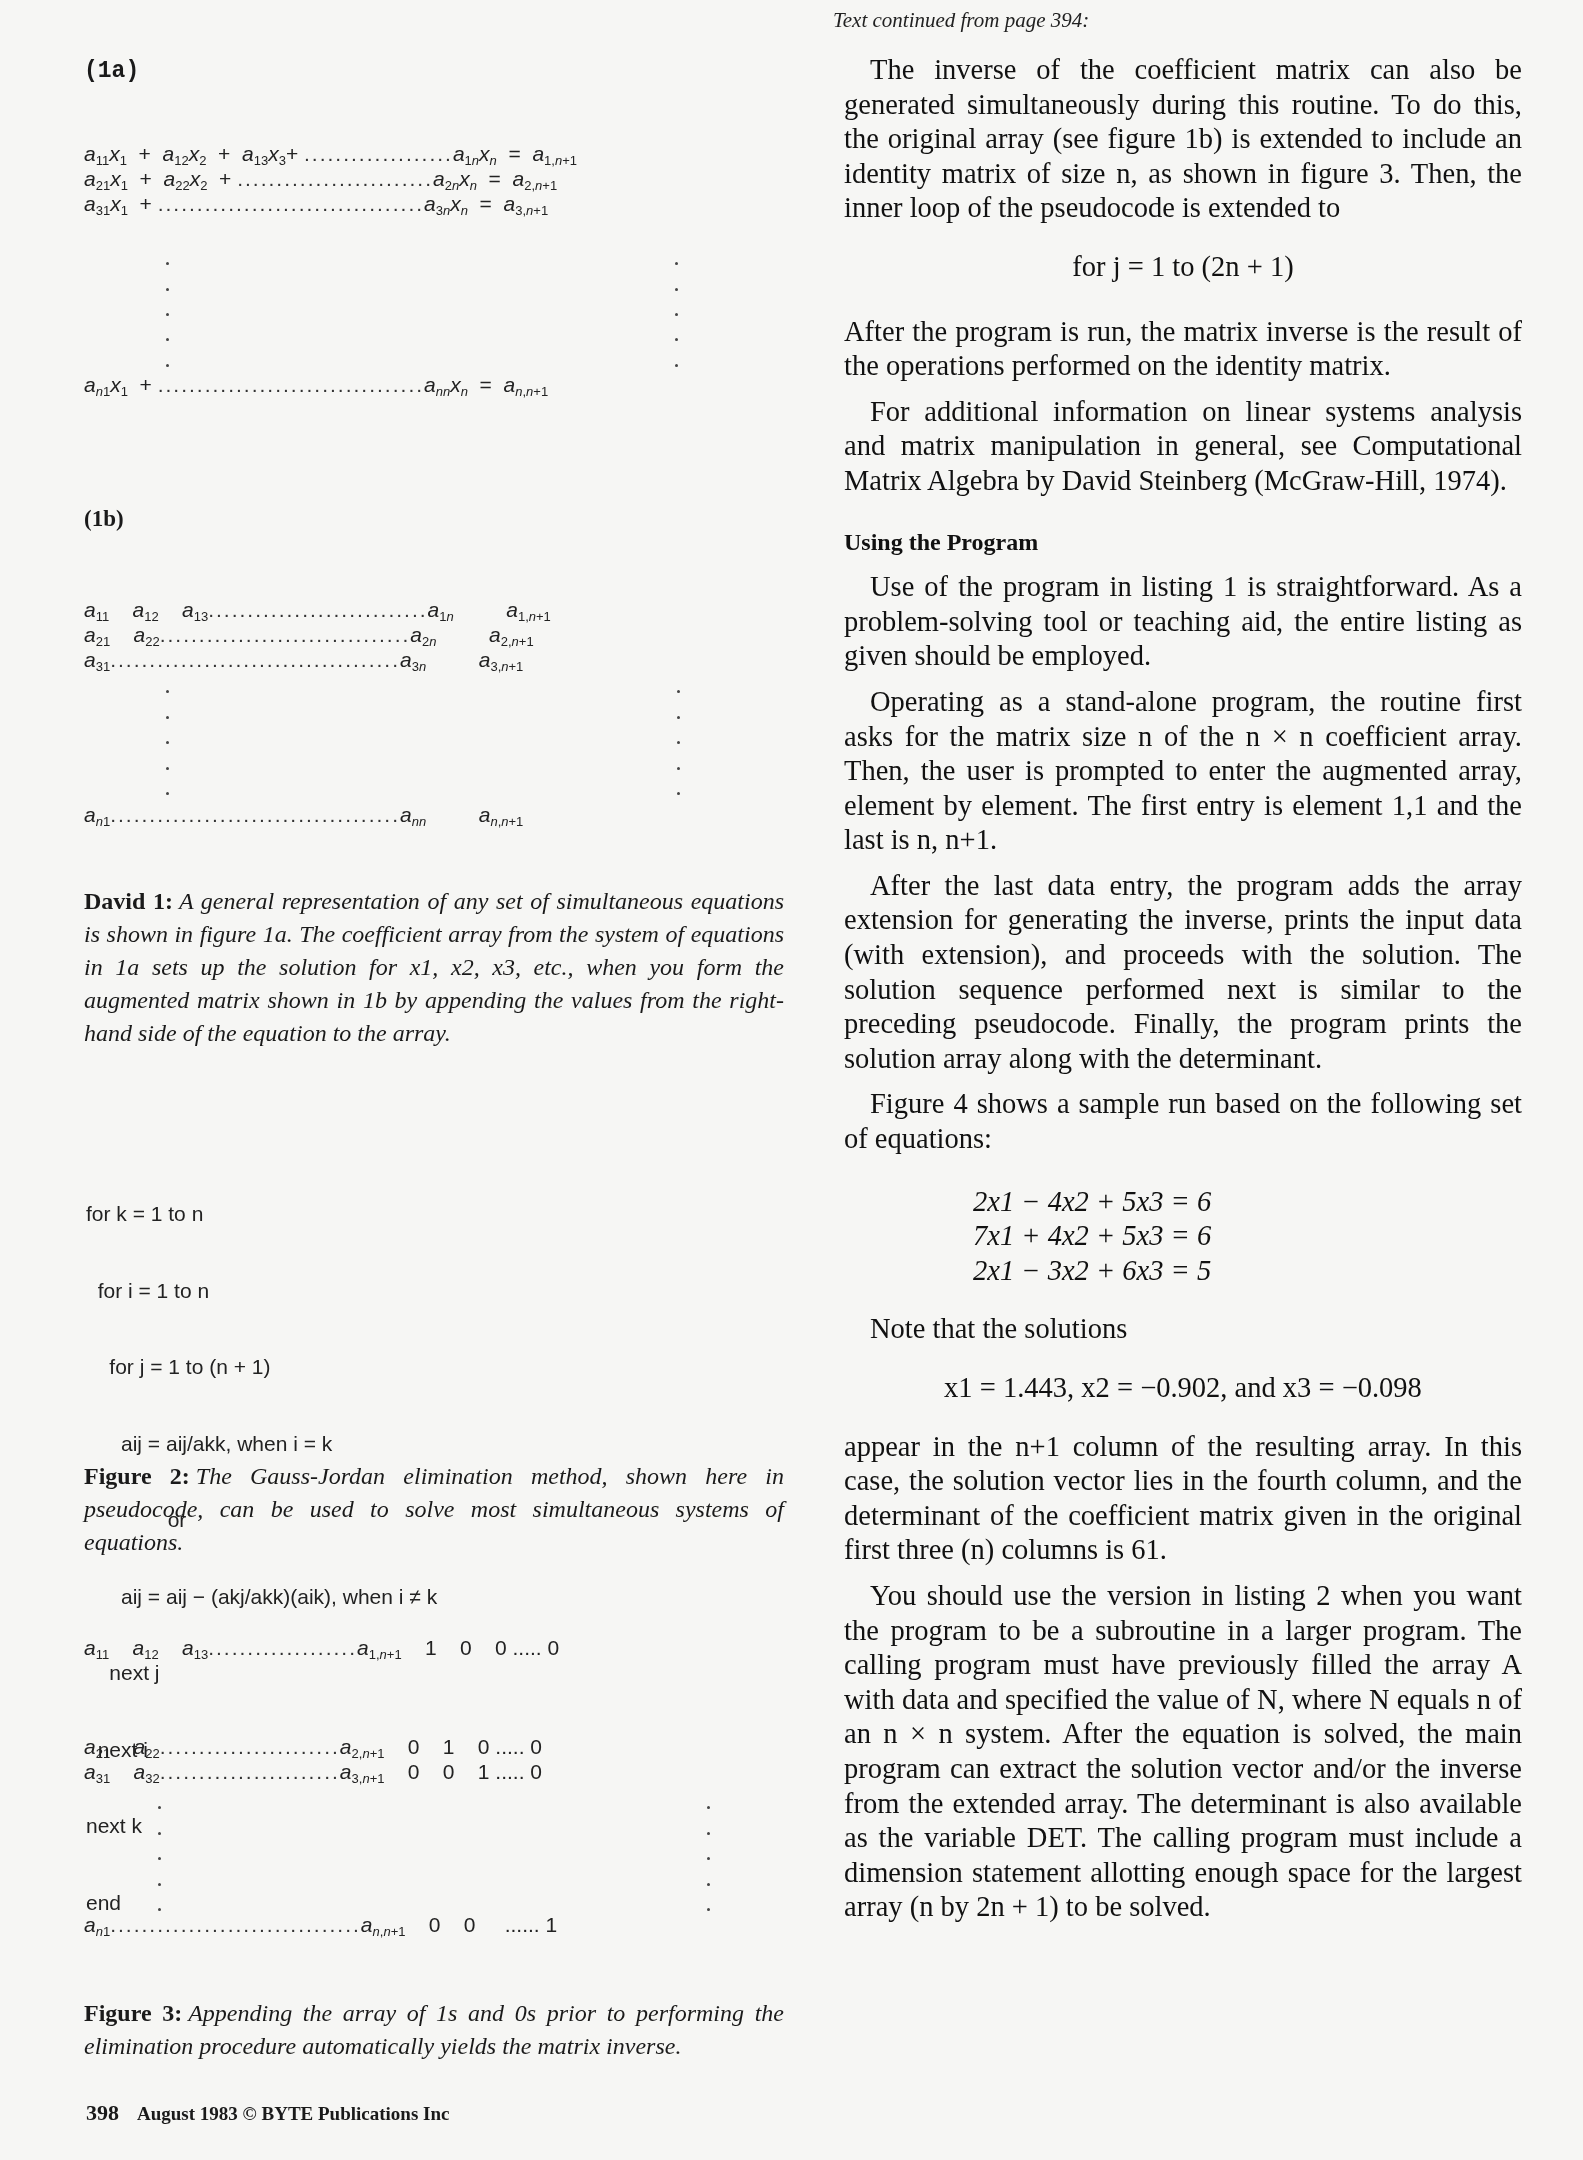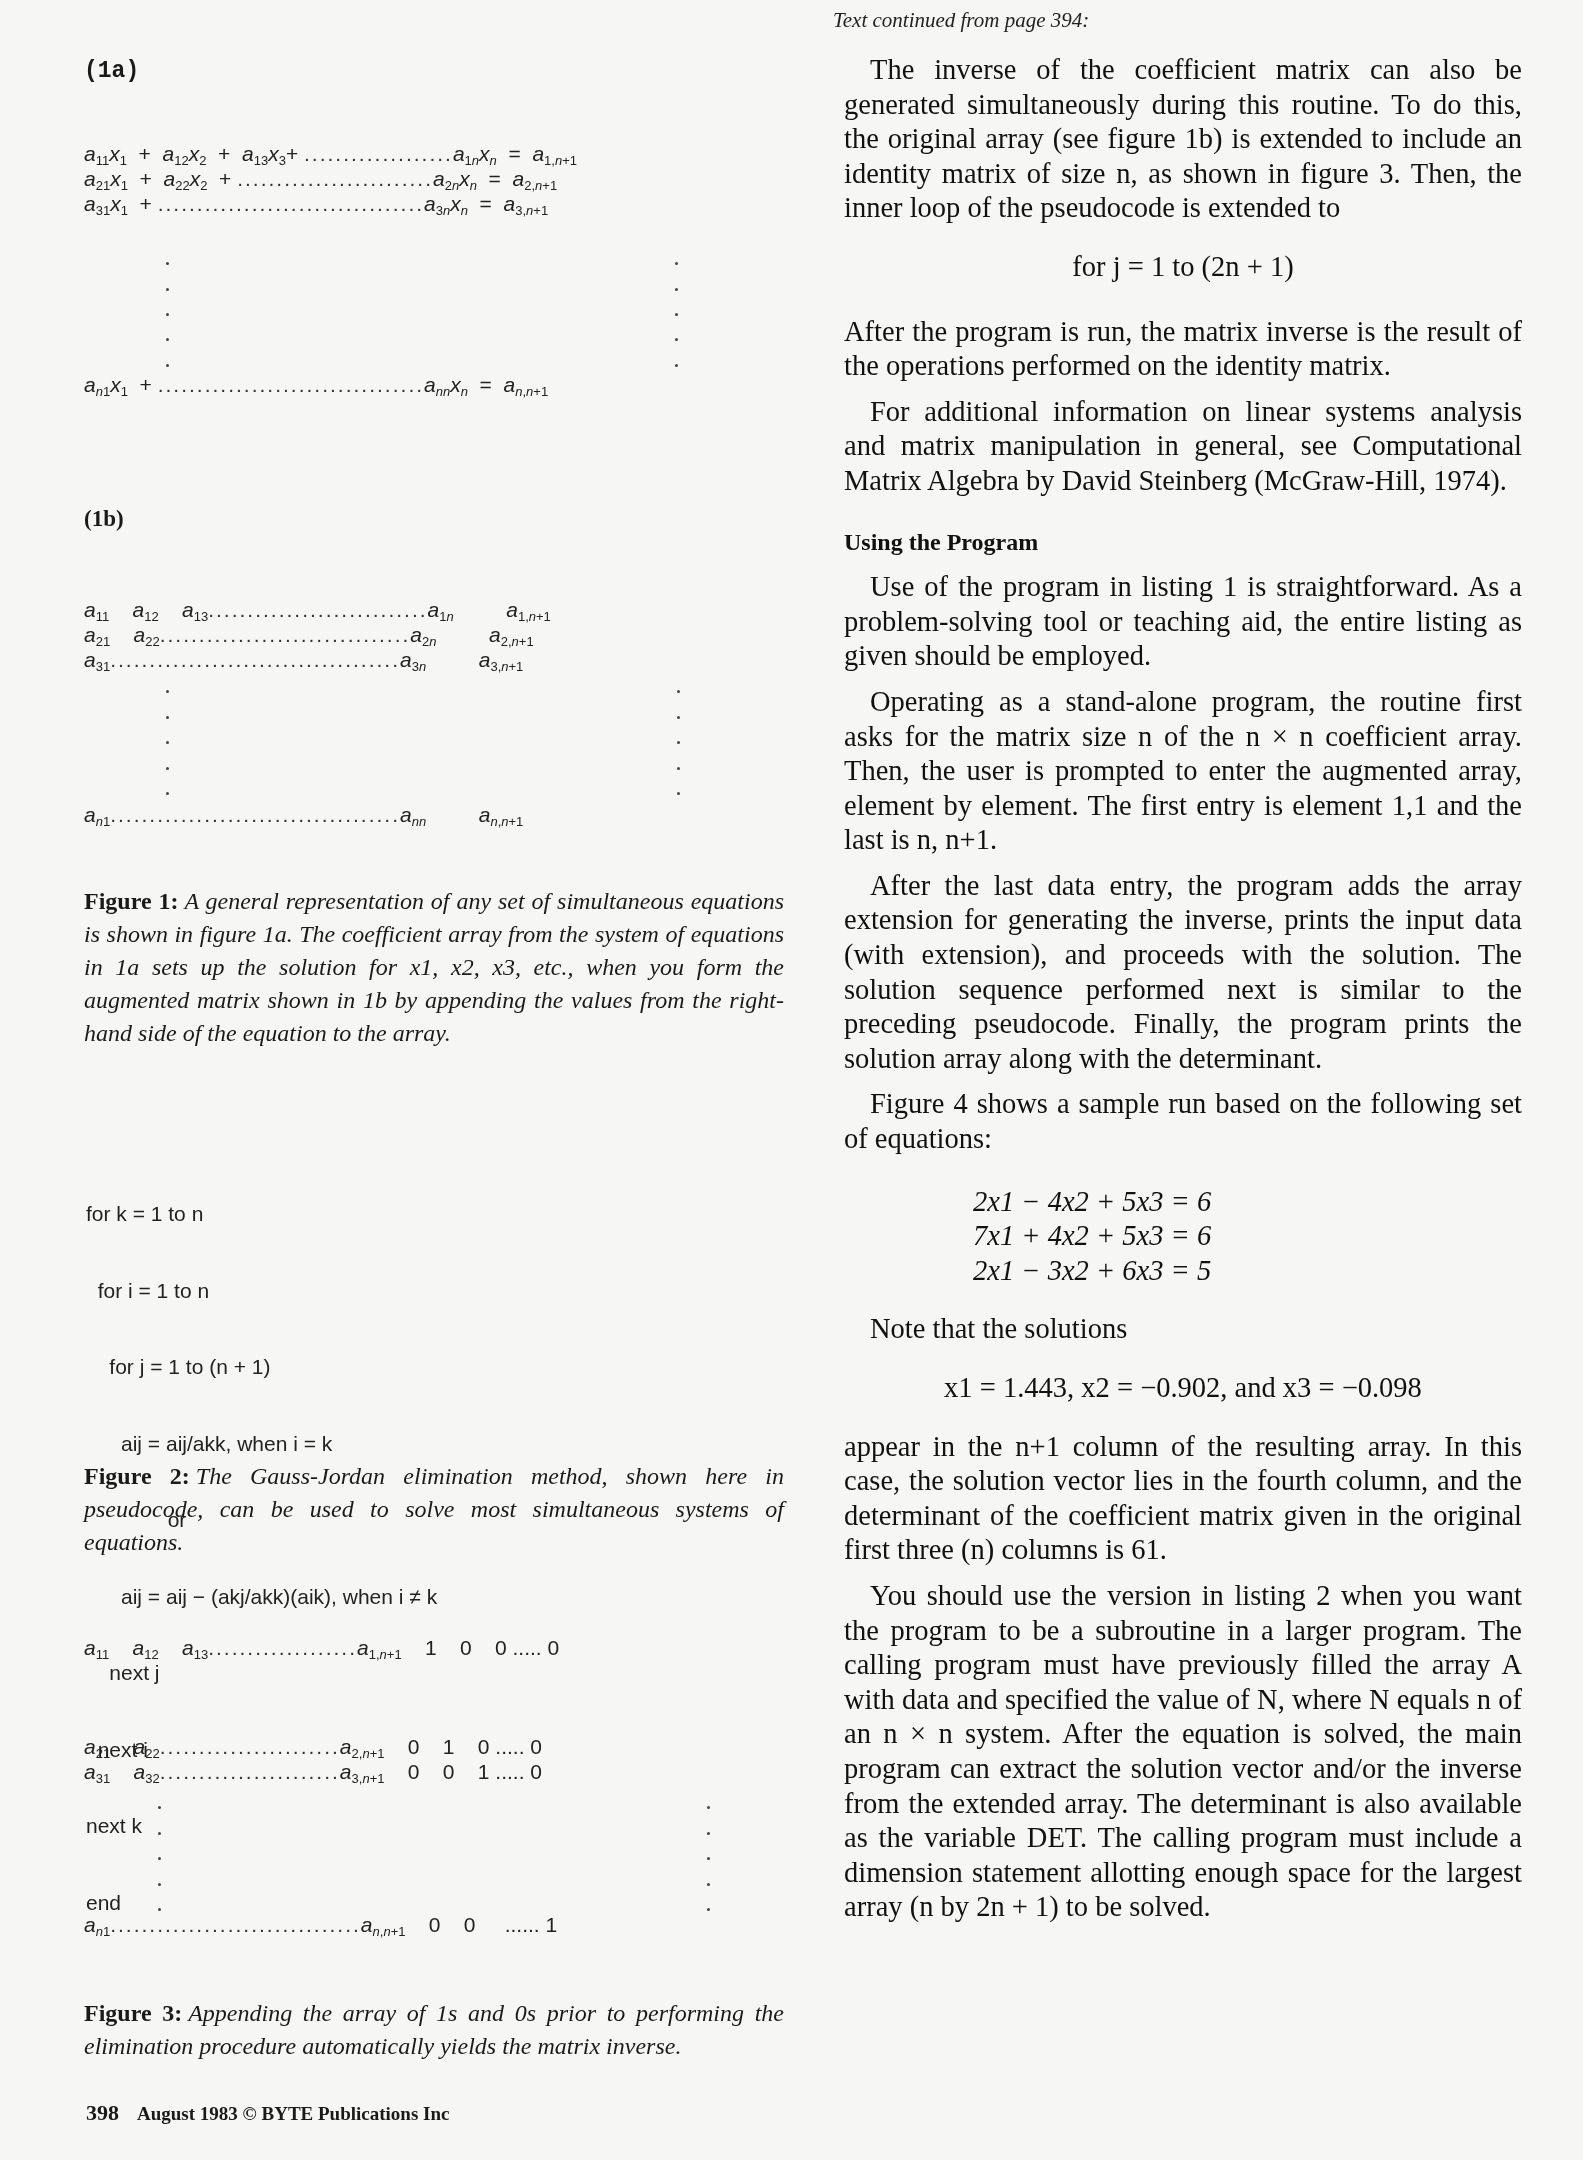--- a/index.html
+++ b/index.html
@@ -79,21 +79,21 @@
     <span class="vdot" style="left:677px; top:716px;"></span>
     <span class="vdot" style="left:677px; top:741px;"></span>
     <span class="vdot" style="left:677px; top:767px;"></span>
     <span class="vdot" style="left:677px; top:792px;"></span>
   <div class="mrow" style="left:84px; top:803px;">
     <i>a</i><sub><i>n</i>1</sub><span class="dots">.....................................</span><i>a</i><sub><i>nn</i></sub>&nbsp;&nbsp;&nbsp;&nbsp;&nbsp;&nbsp;&nbsp;&nbsp;&nbsp;<i>a</i><sub><i>n</i>,<i>n</i>+1</sub>
   </div>
 </div>
 
 <div class="caption" style="left:84px; top:885px; width:700px;">
-  <b>Figure 1:</b><i>A general representation of any set of simultaneous equations is shown in figure 1a. The coefficient array from the system of equations in 1a sets up the solution for x1, x2, x3, etc., when you form the augmented matrix shown in 1b by appending the values from the right-hand side of the equation to the array.</i>
+  <b>David 1:</b><i>A general representation of any set of simultaneous equations is shown in figure 1a. The coefficient array from the system of equations in 1a sets up the solution for x1, x2, x3, etc., when you form the augmented matrix shown in 1b by appending the values from the right-hand side of the equation to the array.</i>
 </div>
 
 <div class="code" style="left:86px; top:1150px;">
   <div>for k = 1 to n</div>
   <div>  for i = 1 to n</div>
   <div>    for j = 1 to (n + 1)</div>
   <div>      aij = aij/akk, when i = k</div>
   <div>              or</div>
   <div>      aij = aij − (akj/akk)(aik), when i ≠ k</div>
   <div>    next j</div>

